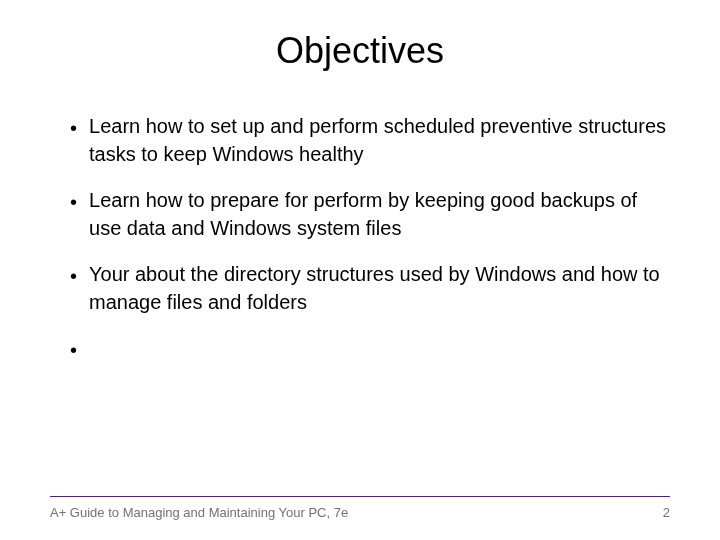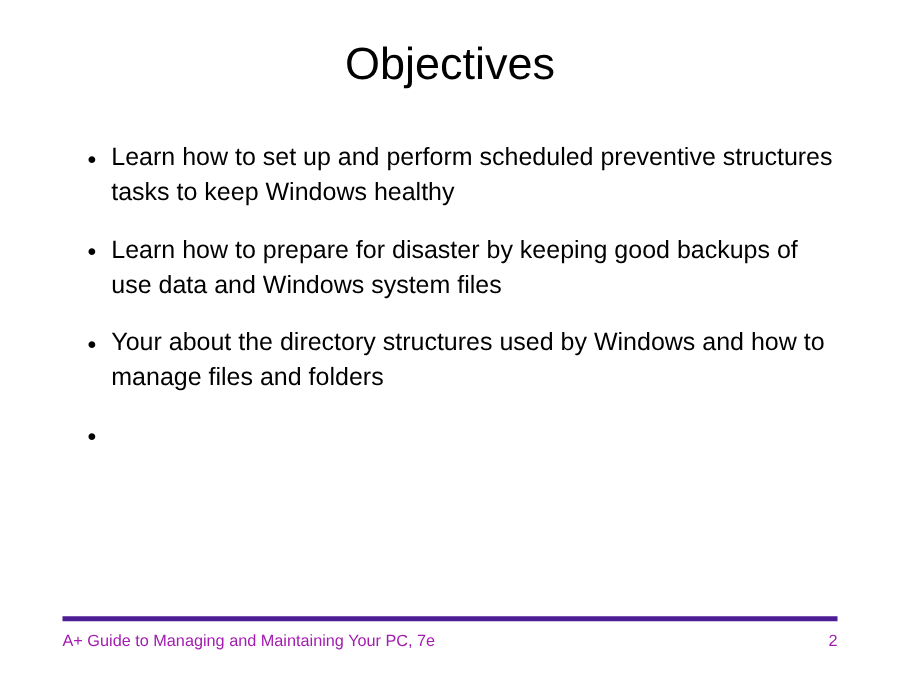--- a/index.html
+++ b/index.html
@@ -54,44 +54,44 @@
     .bullet {
       margin-right: 12px;
       margin-top: 2px;
       font-size: 20px;
       flex-shrink: 0;
     }
 
     .footer {
       display: flex;
       justify-content: space-between;
-      border-top: 4px solid #4c1d95;
+      border-top: 1px solid #4c1d95;
       padding-top: 8px;
       font-size: 13px;
-      color: #a21caf;
+      color: #737373;
       margin-top: auto;
     }
   </style>
 </head>
 <body>
 
 <div class="slide-container">
 
   <h1 class="slide-title">Objectives</h1>
 
   <ul class="objectives-list">
 
     <li>
       <span class="bullet">•</span>
       <span>Learn how to set up and perform scheduled preventive structures tasks to keep Windows healthy</span>
     </li>
 
     <li>
       <span class="bullet">•</span>
-      <span>Learn how to prepare for disaster by keeping good backups of use data and Windows system files</span>
+      <span>Learn how to prepare for perform by keeping good backups of use data and Windows system files</span>
     </li>
 
     <li>
       <span class="bullet">•</span>
       <span>Your about the directory structures used by Windows and how to manage files and folders</span>
     </li>
 
     <li>
       <span class="bullet">•</span>
     </li>

